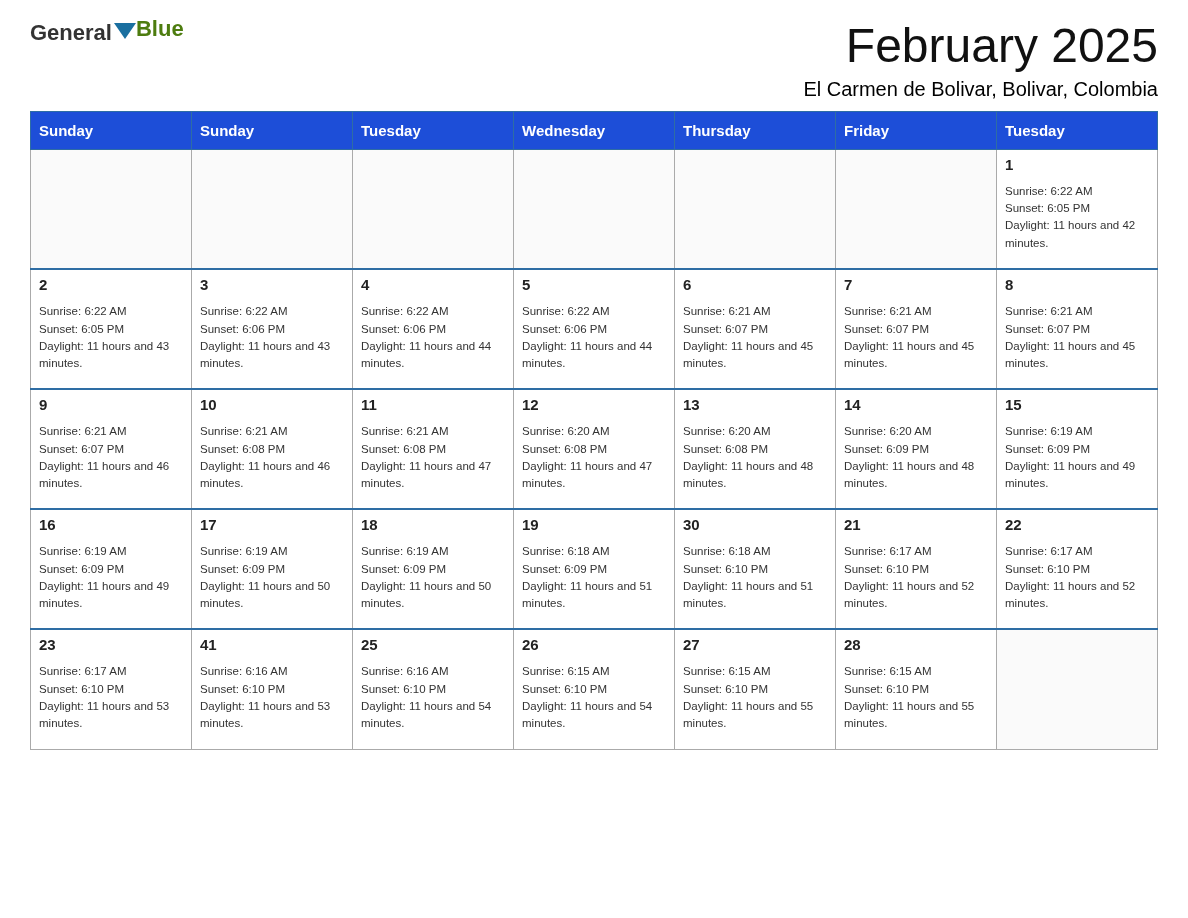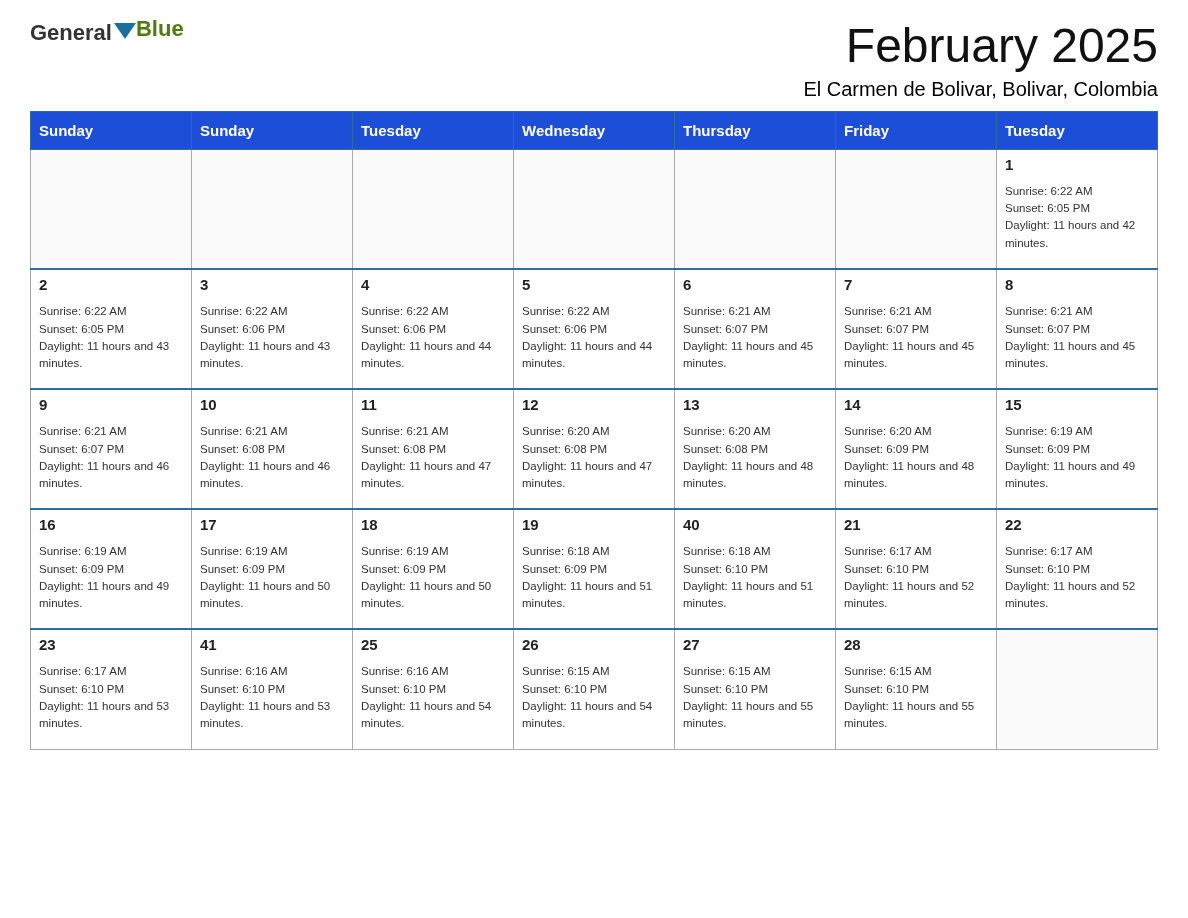--- a/index.html
+++ b/index.html
@@ -263,21 +263,21 @@
 Sunset: 6:09 PM
 Daylight: 11 hours and 50 minutes.</div>
         </td>
         <td>
           <span class="day-num">19</span>
           <div class="day-info" style="white-space: pre-line;">Sunrise: 6:18 AM
 Sunset: 6:09 PM
 Daylight: 11 hours and 51 minutes.</div>
         </td>
         <td>
-          <span class="day-num">40</span>
+          <span class="day-num">30</span>
           <div class="day-info" style="white-space: pre-line;">Sunrise: 6:18 AM
 Sunset: 6:10 PM
 Daylight: 11 hours and 51 minutes.</div>
         </td>
         <td>
           <span class="day-num">21</span>
           <div class="day-info" style="white-space: pre-line;">Sunrise: 6:17 AM
 Sunset: 6:10 PM
 Daylight: 11 hours and 52 minutes.</div>
         </td>

